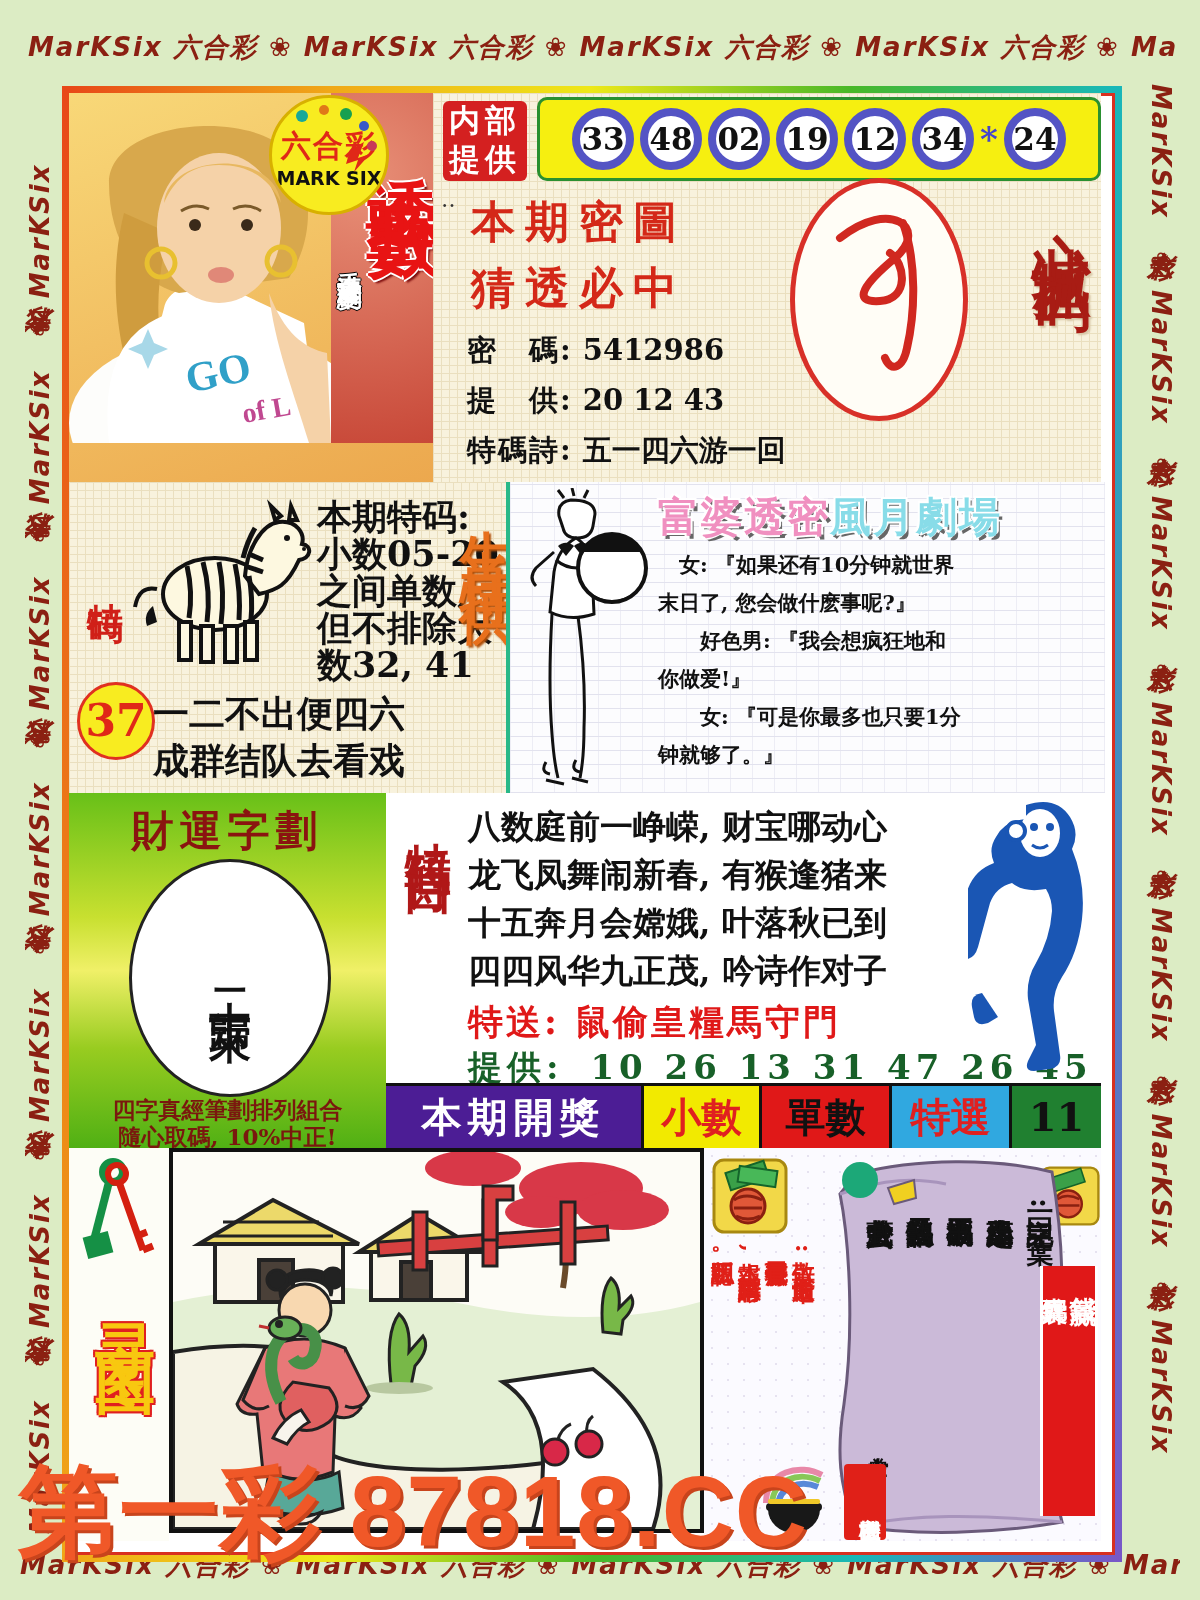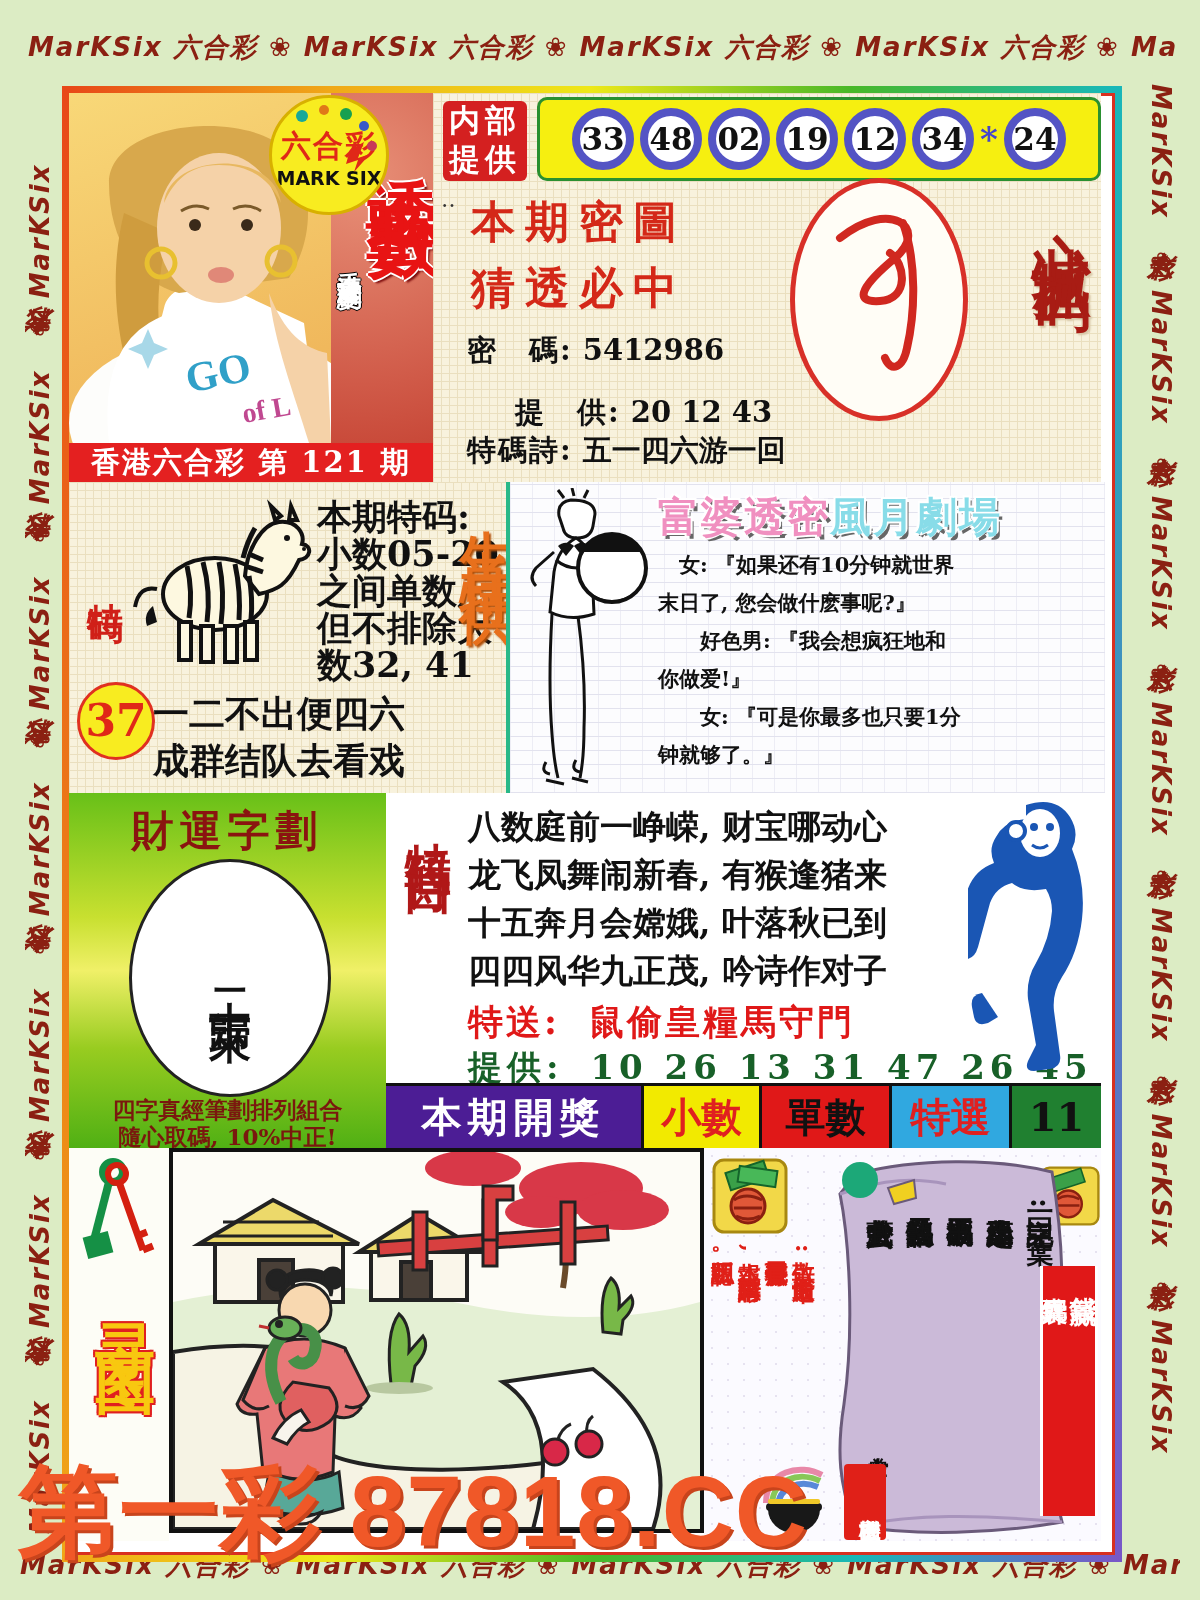--- a/index.html
+++ b/index.html
@@ -141,21 +141,20 @@
           <circle cx="30" cy="18" r="6" fill="#18a898"></circle>
             <circle cx="52" cy="12" r="5" fill="#e07818"></circle>
           <circle cx="74" cy="16" r="6" fill="#18a050"></circle>
             <circle cx="92" cy="28" r="5" fill="#3858c8"></circle>
           <circle cx="100" cy="48" r="5" fill="#c83858"></circle>
             <path d="M78,52 l14,-8 -6,16 12,-4 -16,18 4,-12 -12,4 Z" fill="#e02818"></path>
         </svg>
         <div class="cn">六合彩</div>
         <div class="en">MARK SIX</div>
       </div>
-      <div id="issue-banner" class="abs">香港六合彩 第 121 期</div>
     </div>
 
     <div id="cream-panel" class="abs grid-bg">
       <div id="provider-seal" class="abs pre">内部
 提供</div>
       <div id="numbers-bar" class="abs">
         <span class="num-ball">33</span>
         <span class="num-ball">48</span>
         <span class="num-ball">02</span>
         <span class="num-ball">19</span>
@@ -164,21 +163,21 @@
         <span id="star-sep">*</span>
         <span class="num-ball">24</span>
       </div>
       <div id="dots" class="abs">‥</div>
       <div class="abs secret-title" style="top:100px;">本期密圖</div>
       <div class="abs secret-title" style="top:166px;">猜透必中</div>
       <div class="abs info-row" style="top:238px;">
         <span class="lbl">密　碼:</span>
         <span>5412986</span>
       </div>
-      <div class="abs info-row" style="top:300px;padding-left:48px;">
+      <div class="abs info-row" style="top:288px;">
         <span class="lbl">提　供:</span>
         <span>20 12 43</span>
       </div>
       <div class="abs info-row" style="top:338px;">
         <span class="lbl">特碼詩:</span>
         <span>五一四六游一回</span>
       </div>
       <div id="seal-circle" class="abs">
         <svg width="158" height="223" viewBox="0 0 158 223">
           <path d="M45,55 C95,15 135,45 100,75 C70,100 55,120 85,118 C115,116 110,80 95,70" stroke="#d02820" stroke-width="8" fill="none" stroke-linecap="round"></path>
@@ -264,21 +263,21 @@
     </div>
 
     <div id="poem-panel" class="abs">
       <div id="poem-label" class="abs">特码诗曰:</div>
       <div id="poem-lines" class="abs pre">八数庭前一峥嵘, 财宝哪动心
 龙飞凤舞闹新春, 有猴逢猪来
 十五奔月会嫦娥, 叶落秋已到
 四四风华九正茂, 吟诗作对子</div>
       <div id="special-row" class="abs">
         <span>特送:</span>
-        <span style="margin-left:14px;">鼠偷皇糧馬守門</span>
+        <span style="">鼠偷皇糧馬守門</span>
       </div>
       <div id="provide-row" class="abs">
         <span>提供:</span>
         <span style="margin-left:10px;">10  26  13  31  47  26  45</span>
       </div>
       <svg class="abs" style="left:582px;top:4px;" width="130" height="285" viewBox="0 0 130 285">
         <g fill="#1a56b4">
           <path d="M58,8 q30,-10 44,12 q10,16 2,32 q14,34 10,70 q-4,34 -20,58 q-10,16 -8,34 l6,44 q2,12 -10,14 l-16,2 q-10,0 -6,-10 l8,-16 l-8,-46 q-2,-20 8,-36 q14,-24 16,-52 q0,-12 -6,-22 q-22,4 -34,-6 q-16,4 -22,20 l-12,44 q-4,14 -16,12 q-10,-2 -8,-14 l12,-50 q6,-24 28,-32 q-6,-14 2,-26 q8,-16 30,-18 Z"></path>
           <path d="M14,196 q-12,2 -10,14 l2,10 q2,10 14,6 l10,-6 Z"></path>
         </g>

